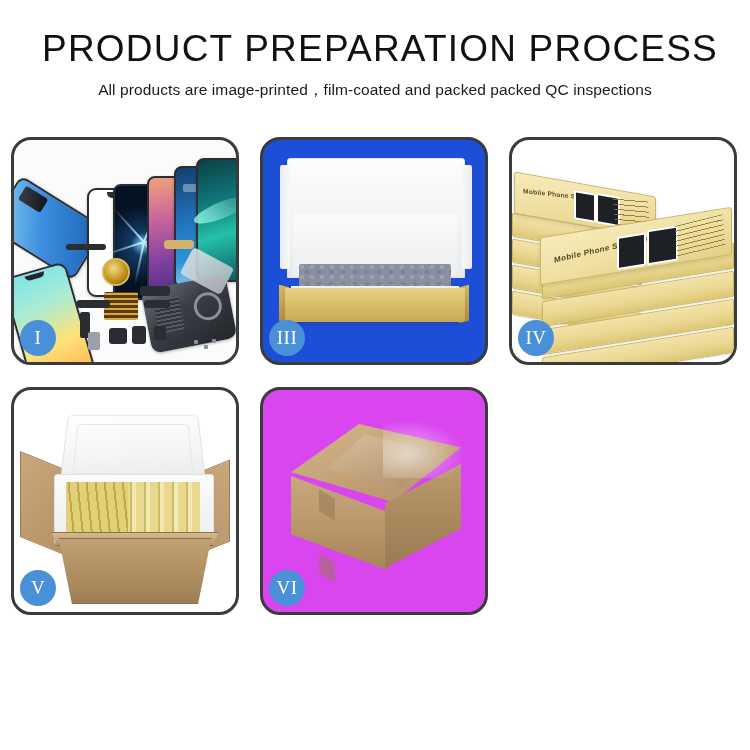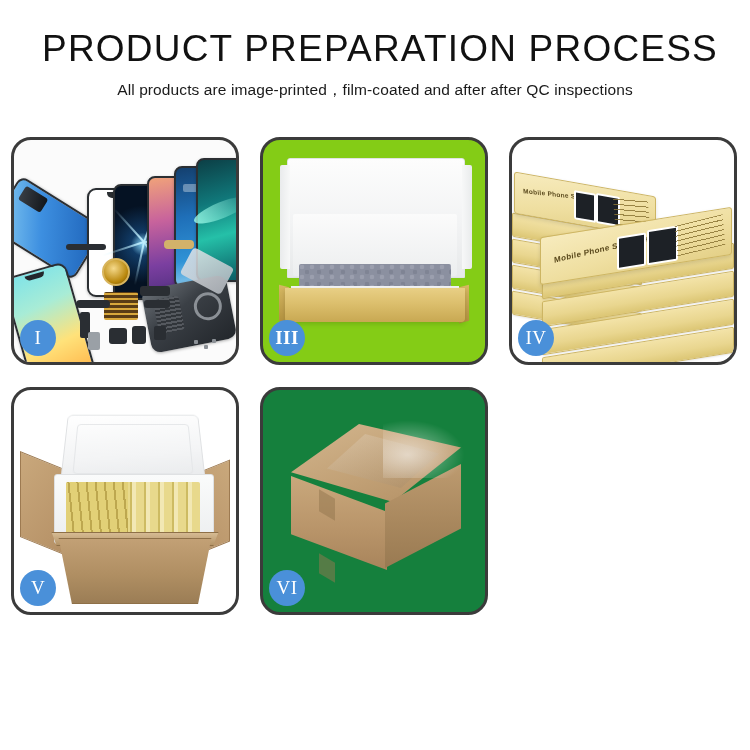--- a/index.html
+++ b/index.html
@@ -262,21 +262,21 @@
     position:absolute; left:34px; top:8px; width:10px; height:7px;
     background:#e06b8c; border-radius:1px;
   }
   .bw-sheen{
     position:absolute; inset:0;
     background:linear-gradient(105deg,rgba(255,255,255,.55) 0 18%,rgba(255,255,255,0) 40%,rgba(255,255,255,.35) 72%,rgba(255,255,255,0) 90%);
     pointer-events:none;
   }
 
   
-  .p3 { background:#84cc16;font-weight:bold; }
+  .p3 { background:#1d4ed8; }
   .b3-lid{
     position:absolute; left:24px; top:18px; width:176px; height:118px;
     background:linear-gradient(180deg,#fdfdfd 0%,#f2f3f4 55%,#e7e9ea 100%);
     border:1px solid #e1e3e5; border-radius:3px 3px 0 0;
   }
   .b3-lid:before{
     content:""; position:absolute; left:-8px; top:6px; width:10px; height:104px;
     background:linear-gradient(90deg,#e9ebec,#f7f8f8); border-radius:2px 0 0 2px;
   }
   .b3-lid:after{
@@ -422,21 +422,21 @@
     clip-path: polygon(4% 0%, 96% 0%, 88% 100%, 12% 100%);
   }
   .v-cartonLip{
     position:absolute; left:34px; top:142px; width:172px; height:12px;
     background:linear-gradient(180deg,#d6bb93,#b49468);
     border:1px solid #8e7048;
     clip-path: polygon(2% 0%, 98% 0%, 95% 100%, 5% 100%);
   }
 
   
-  .p6 { background:#15803d;text-decoration:underline; }
+  .p6 { background:#d946ef;text-decoration:underline; }
   .c-top{
     position:absolute; left:28px; top:34px; width:170px; height:78px;
     background:linear-gradient(160deg,#d3b68e 0%,#c2a176 55%,#b28f64 100%);
     clip-path: polygon(40% 0%, 100% 30%, 60% 100%, 0% 62%);
     border-radius:2px;
   }
   .c-top-seam{
     position:absolute; left:64px; top:44px; width:112px; height:54px;
     background:linear-gradient(160deg,rgba(255,255,255,.20),rgba(0,0,0,.06));
     clip-path: polygon(34% 0%, 100% 36%, 66% 100%, 0% 64%);
@@ -465,21 +465,21 @@
     pointer-events:none;
   }
 </style>
 </head>
 <body>
 
 <div class="page">
 
   <div class="header">
     <div class="title">PRODUCT PREPARATION PROCESS</div>
-    <div class="subtitle">All products are image-printed，film-coated and after after QC inspections</div>
+    <div class="subtitle">All products are image-printed，film-coated and packed packed QC inspections</div>
   </div>
 
   <div class="grid">
 
     <div class="panel p1">
       <div class="panel-media">
         <div class="ph ph-a"></div>
         <div class="ph ph-white"></div>
         <div class="ph ph-shatter">
           <div class="crack" style="transform:rotate(12deg)"></div>

